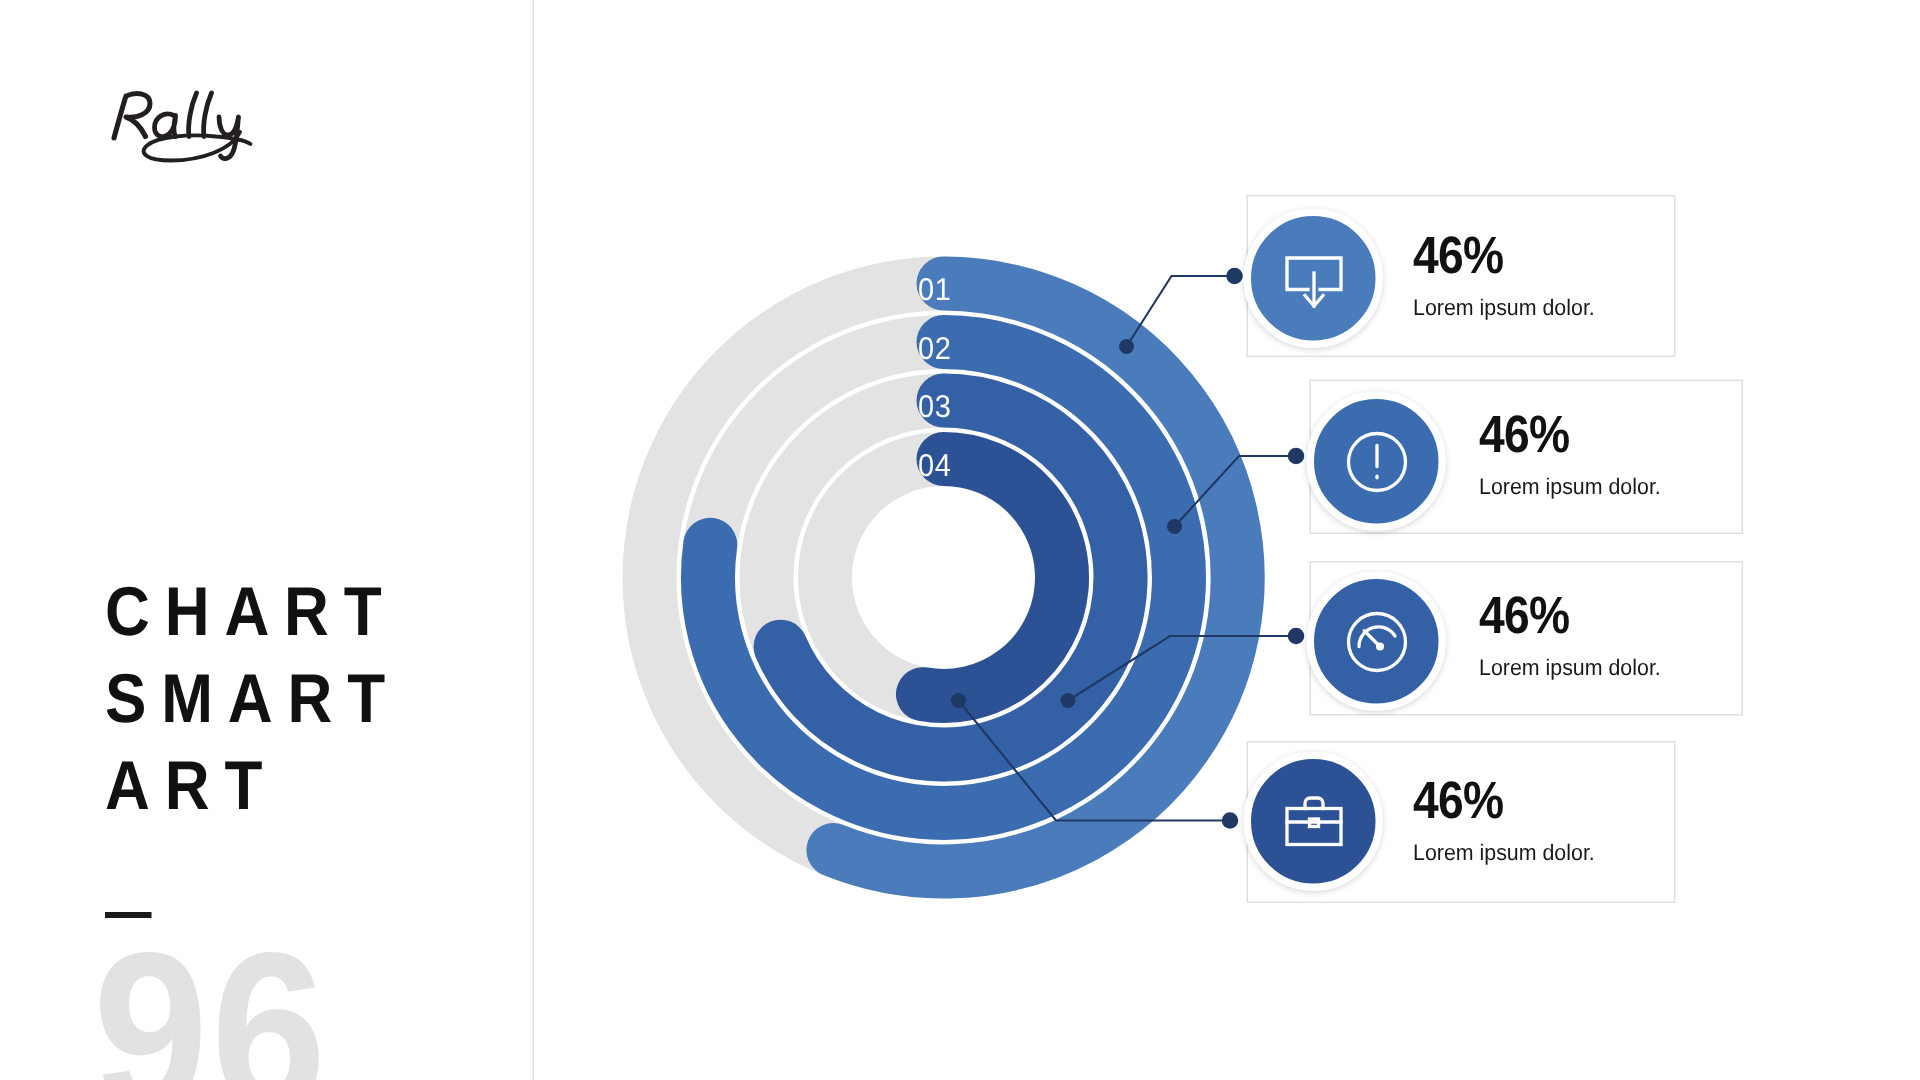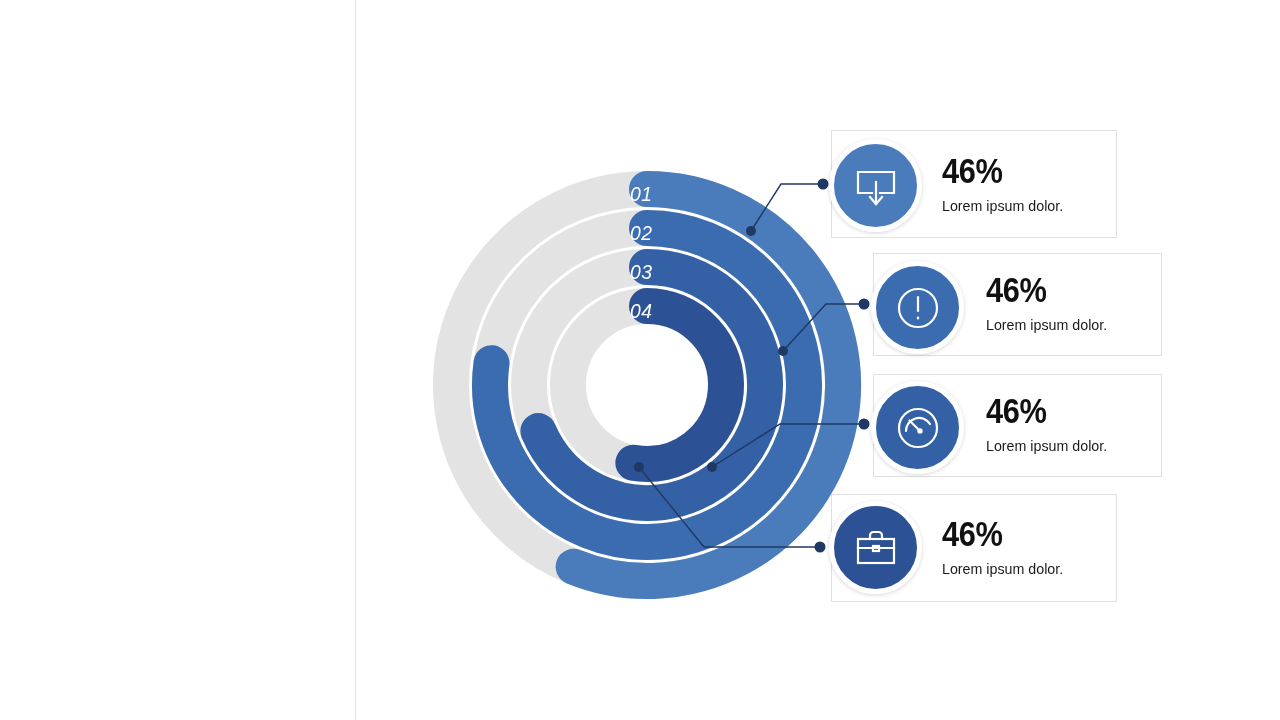--- a/index.html
+++ b/index.html
@@ -72,22 +72,22 @@
   }
 
   
   #chart-area {
     position: absolute;
     left: 356px; top: 0;
     width: 924px; height: 720px;
   }
   #donut {
     position: absolute;
-    left: 66px; top: 160px;
-    width: 450px; height: 450px; font-style: italic;
+    left: 48px; top: 160px;
+    width: 450px; height: 450px;
   }
   #connectors {
     position: absolute;
     left: 0; top: 0;
     width: 924px; height: 720px;
     pointer-events: none;
   }
   .ring-label {
     position: absolute;
     font-family: "Liberation Sans", sans-serif;
@@ -139,20 +139,50 @@
     transform: scaleX(0.95);
     transform-origin: left top;
     white-space: nowrap;
   }
 </style>
 </head>
 <body>
 
 <div id="slide">
 
+  <div id="left-panel">
+
+    <div id="logo">
+      <svg width="110" height="52" viewBox="0 0 110 52" xmlns="http://www.w3.org/2000/svg">
+        <g fill="none" stroke="#231f20" stroke-linecap="round" stroke-linejoin="round">
+
+          <path d="M8 34 C11 23 14 12 16 6 C23 3 32 4 32 11 C32 18 23 21 16 20 C22 22 26 27 29 33" stroke-width="3.4"></path>
+
+          <path d="M48 19 C42 16 35 20 35 27 C35 33 41 35 45 31 C48 28 49 23 49 19 C48 24 47 30 49 33" stroke-width="3.2"></path>
+
+          <path d="M58 33 C57 25 59 13 63 4" stroke-width="3.2"></path>
+
+          <path d="M68 33 C67 25 69 13 73 4" stroke-width="3.2"></path>
+
+          <path d="M78 20 C78 26 80 32 84 32 C88 32 90 26 91 20 C90 28 90 38 87 44 C85 48 81 49 79 46" stroke-width="3.2"></path>
+
+          <path d="M92 30 C86 42 66 49 46 49 C30 49 24 44 30 39 C37 33 58 31 76 33 C88 34 96 36 99 38" stroke-width="2.6"></path>
+        </g>
+      </svg>
+    </div>
+
+    <div id="title-block">
+      <div class="title-line">CHART</div>
+      <div class="title-line">SMART</div>
+      <div class="title-line">ART</div>
+    </div>
+
+    <div id="title-rule"></div>
+    <div id="page-number">96</div>
+  </div>
 
   <div id="divider"></div>
 
   <div id="chart-area">
 
     <div id="donut">
       <svg width="450" height="450" viewBox="0 0 450 450" xmlns="http://www.w3.org/2000/svg">
         <g transform="translate(225,225)">
 
           <circle r="196" fill="none" stroke="#e3e3e3" stroke-width="36"></circle>

